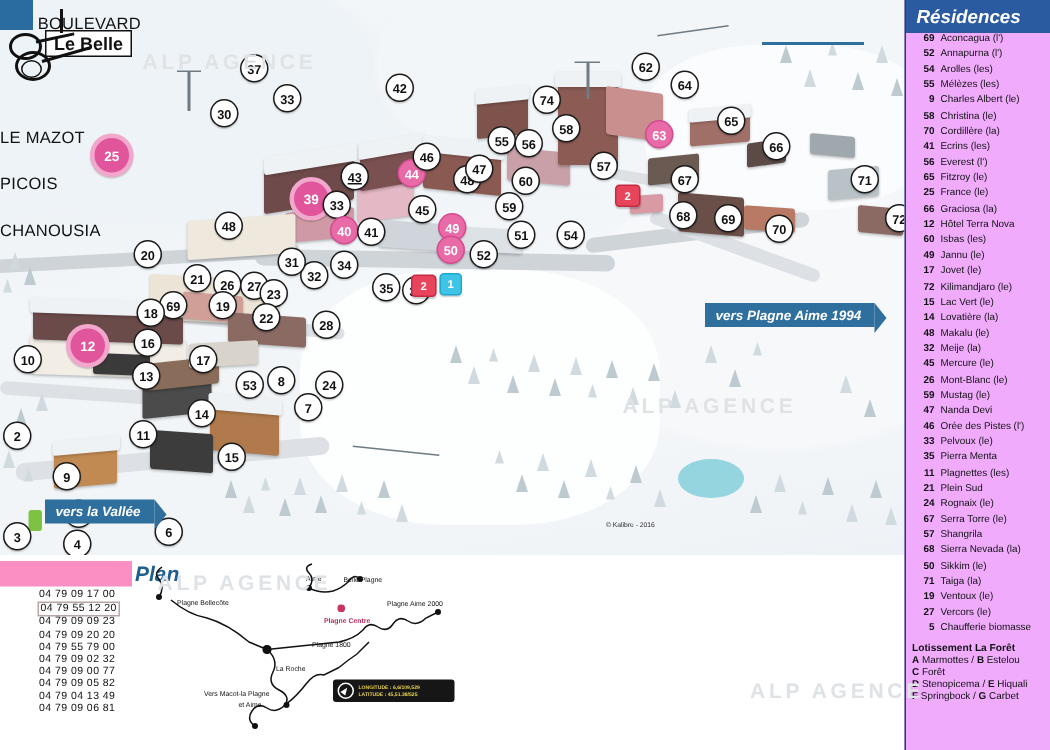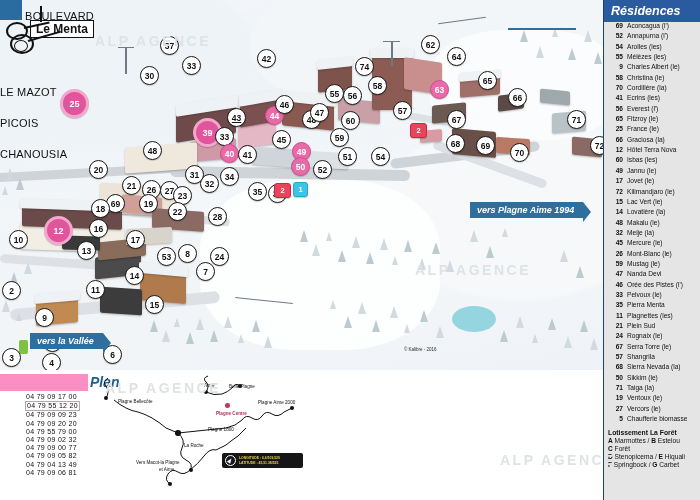--- a/index.html
+++ b/index.html
@@ -44,21 +44,21 @@
   .credit{position:absolute;font-size:4.5px;color:#2a2a2a;font-family:"Liberation Sans",sans-serif;}
 
   .cc-note{position:absolute;color:#2f6f9e;font-style:italic;font-weight:bold;font-size:8.5px;line-height:11px;
            font-family:"Liberation Sans",sans-serif;white-space:nowrap;}
   .cc-rule{position:absolute;height:1.6px;background:#2f6f9e;}
 
   .lift{position:absolute;background:#6f7a82;}
   .lake{position:absolute;background:#8fd3dd;border-radius:50%;opacity:.95;}
 
   
-  #panel{position:absolute;left:603px;top:0;width:97px;height:500px;background:#e5e5e5;
+  #panel{position:absolute;left:603px;top:0;width:97px;height:500px;background:#f0abfc;
          border-left:1.5px solid #1d3f72;box-sizing:border-box;}
   #panel-hd{height:22px;background:#2a5aa0;display:flex;align-items:center;padding-left:7px;}
   #panel-hd span{color:#fff;font-style:italic;font-weight:bold;font-size:12.5px;
                  font-family:"Liberation Sans",sans-serif;}
   .rrow{display:flex;align-items:baseline;padding:0 3px 0 2px;height:10.35px;}
   .rnum{width:17px;text-align:right;font-size:6.6px;font-weight:bold;color:#111;
         font-family:"Liberation Sans",sans-serif;}
   .rname{margin-left:4px;font-size:6.6px;color:#111;font-family:"Liberation Sans",sans-serif;white-space:nowrap;}
   .lot-title{font-size:6.8px;font-weight:bold;color:#111;padding:4px 0 1px 4px;
              font-family:"Liberation Sans",sans-serif;}
@@ -279,21 +279,21 @@
         <div class="mk" style="left: 208px; top: 207px;">28</div>
         <div class="mk big" style="left: 60px; top: 89px;">25</div>
         <div class="mk" style="left: 89px; top: 160px;">20</div>
         <div class="mk" style="left: 106px; top: 194px;">69</div>
         <div class="mk" style="left: 91px; top: 199px;">18</div>
         <div class="mk" style="left: 139px; top: 194px;">19</div>
         <div class="mk" style="left: 168px; top: 202px;">22</div>
         <div class="mk" style="left: 89px; top: 219px;">16</div>
         <div class="mk big" style="left: 44px; top: 216px;">12</div>
         <div class="mk" style="left: 9px; top: 230px;">10</div>
-        <div class="mk" style="left: 77px; top: 241px;">13</div>
+        <div class="mk" style="left: 88px; top: 241px;">13</div>
         <div class="mk" style="left: 126px; top: 230px;">17</div>
         <div class="mk" style="left: 157px; top: 247px;">53</div>
         <div class="mk" style="left: 125px; top: 266px;">14</div>
         <div class="mk" style="left: 86px; top: 280px;">11</div>
         <div class="mk" style="left: 145px; top: 295px;">15</div>
         <div class="mk" style="left: 35px; top: 308px;">9</div>
         <div class="mk" style="left: 43px; top: 333px;">5</div>
         <div class="mk" style="left: 103px; top: 345px;">6</div>
         <div class="mk" style="left: 42px; top: 353px;">4</div>
         <div class="mk" style="left: 2px; top: 348px;">3</div>
@@ -306,21 +306,21 @@
         <div class="mk" style="left: 2px; top: 281px;">2</div>
       </div>
 
     <div id="maplabels">
         <div class="label-out" style="left: 8px; top: 10px;">LE BOULEVARD</div>
         <div class="label-out" style="left: 0px; top: 86px;">LE MAZOT</div>
         <div class="label-out" style="left: 0px; top: 117px;">PICOIS</div>
         <div class="label-out" style="left: 0px; top: 148px;">CHANOUSIA</div>
       </div>
 
-    <div id="carbet-box" class="label-box" style="left: 30px; top: 20px;">Le Menta</div>
+    <div id="carbet-box" class="label-box" style="left: 30px; top: 20px;">Le Belle</div>
 
     <div id="logo"></div>
     <div class="spiral" style="left:6px;top:22px;width:18px;height:14px;"></div>
     <div class="spiral" style="left:10px;top:34px;width:20px;height:16px;"></div>
     <div class="spiral" style="left:14px;top:40px;width:12px;height:10px;border-width:1.8px;"></div>
     <div class="pointer" style="left:24px;top:27px;width:26px;transform:rotate(-12deg);"></div>
     <div class="pointer" style="left:28px;top:40px;width:34px;transform:rotate(-16deg);"></div>
     <div class="pointer" style="left:40px;top:6px;width:2px;height:16px;transform:none;"></div>
 
     <div class="cc-rule" style="left:508px;top:28px;width:68px;"></div>

